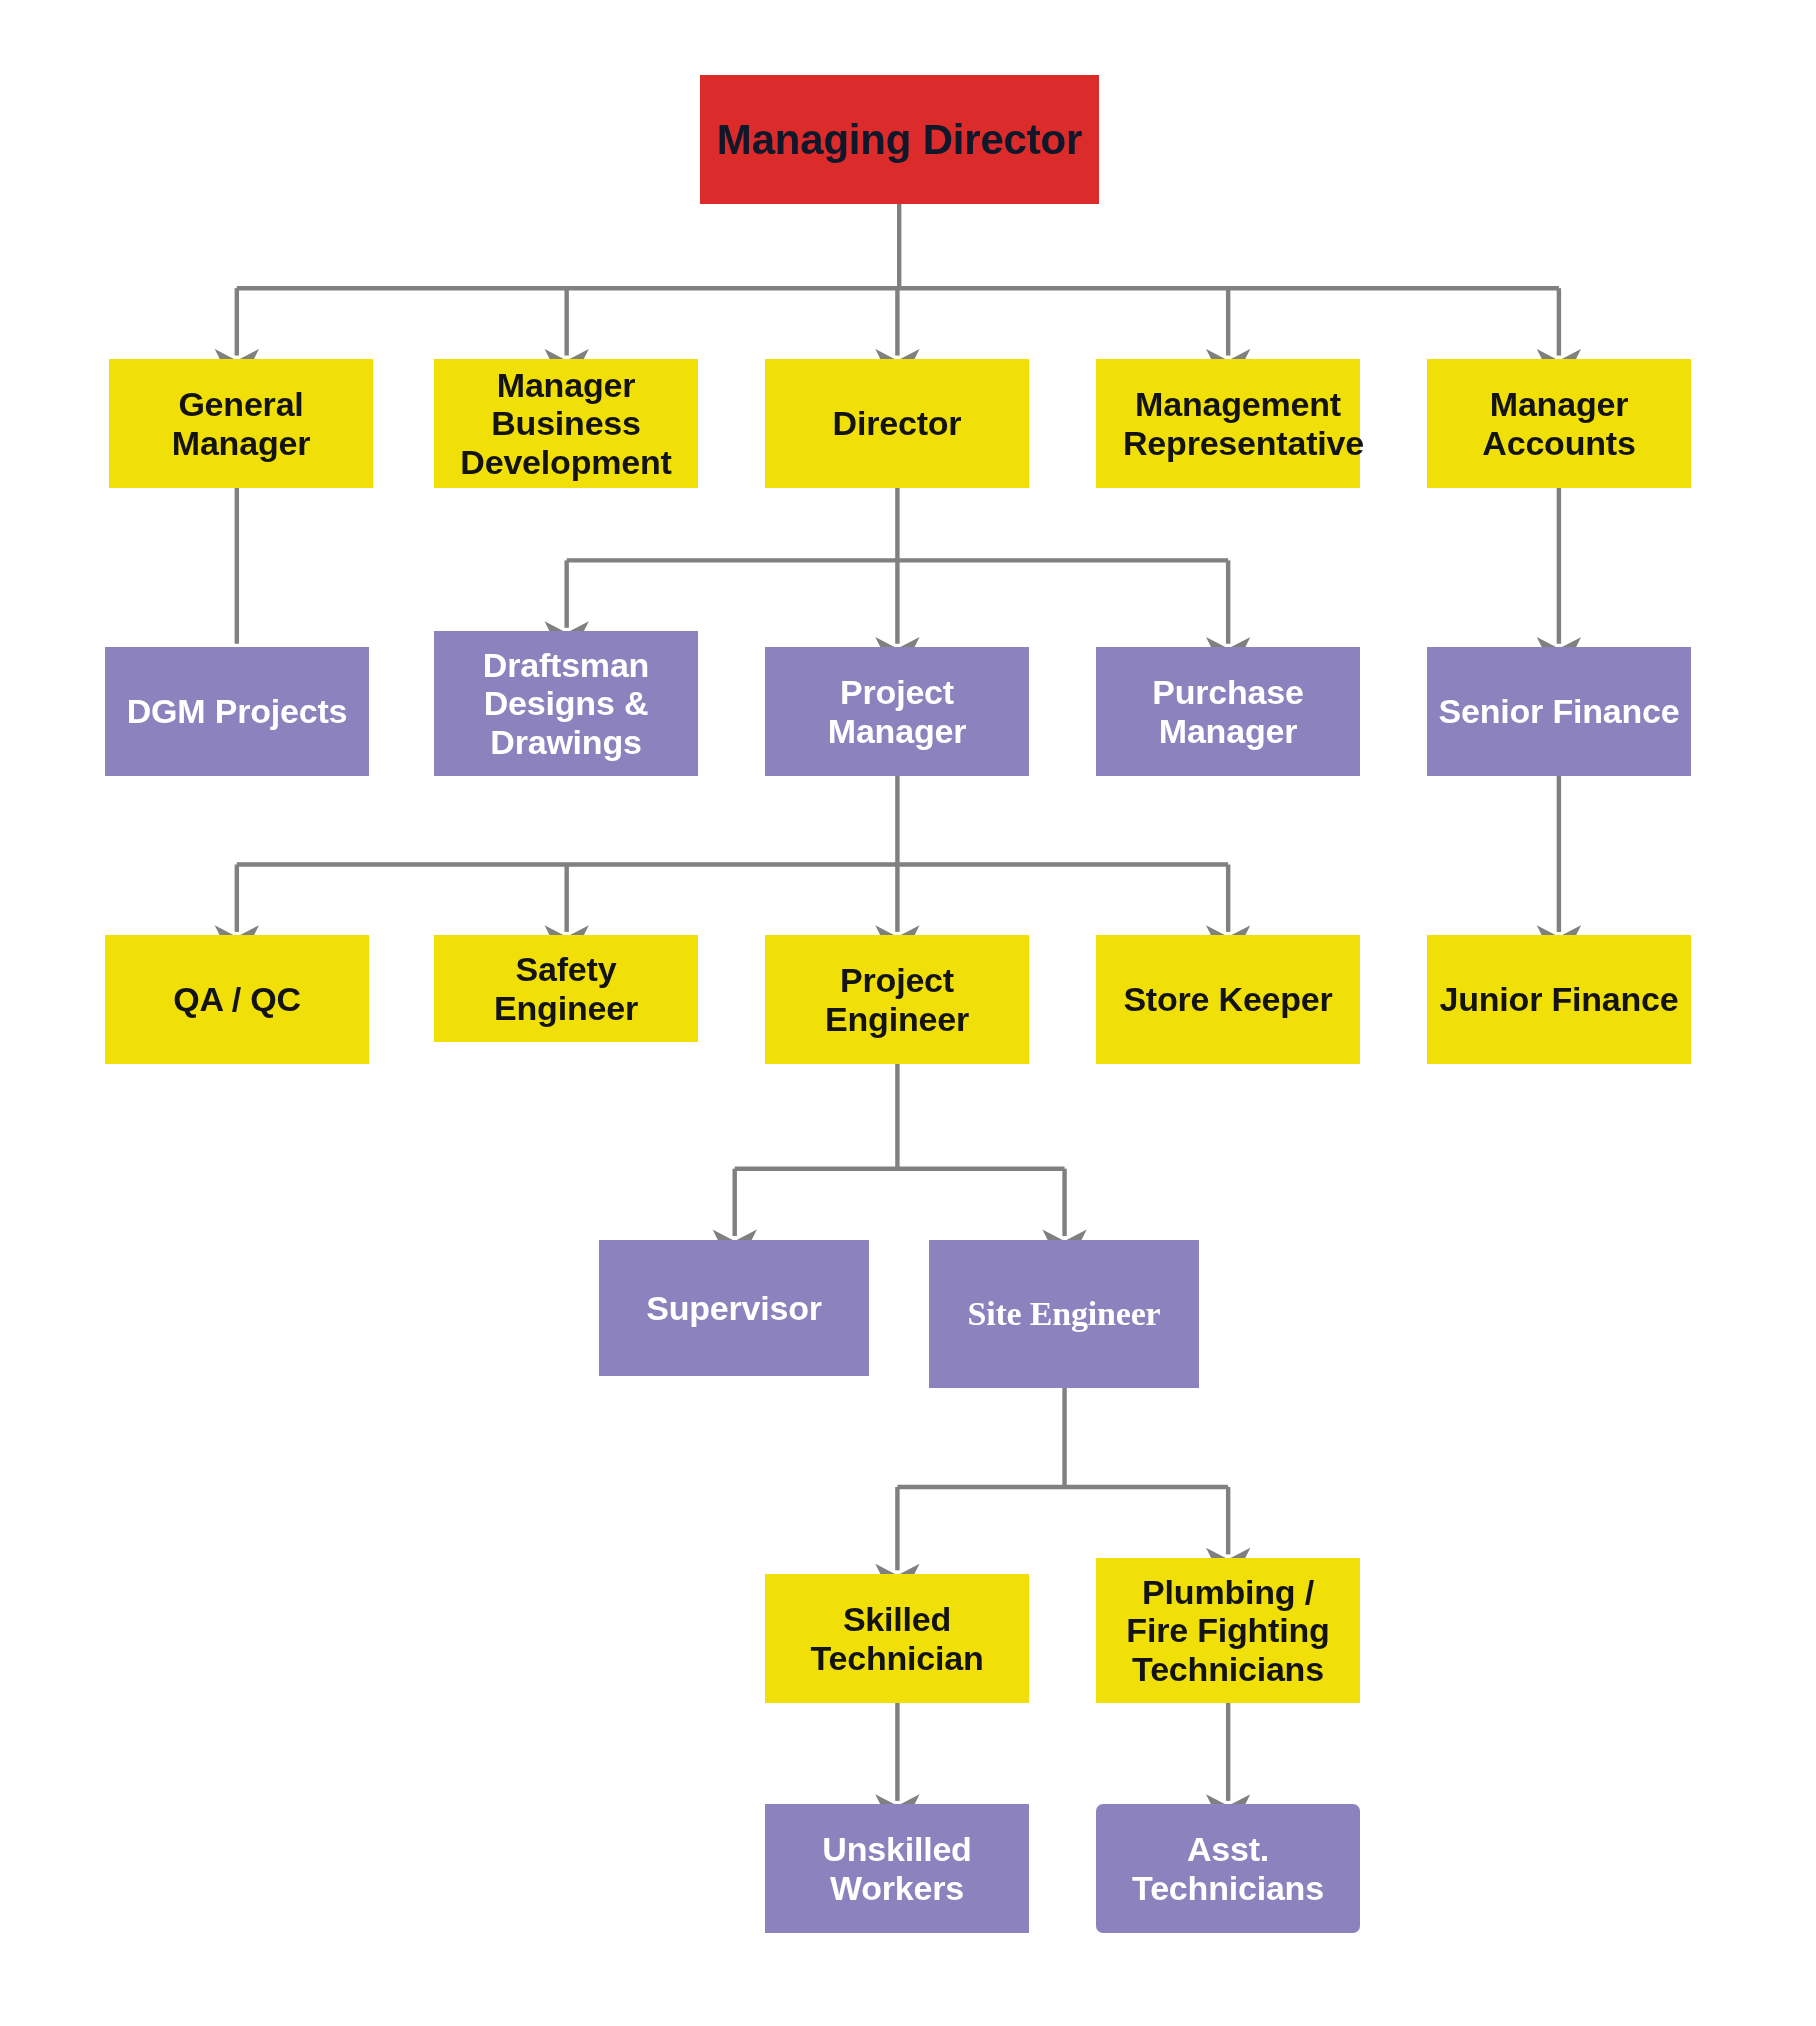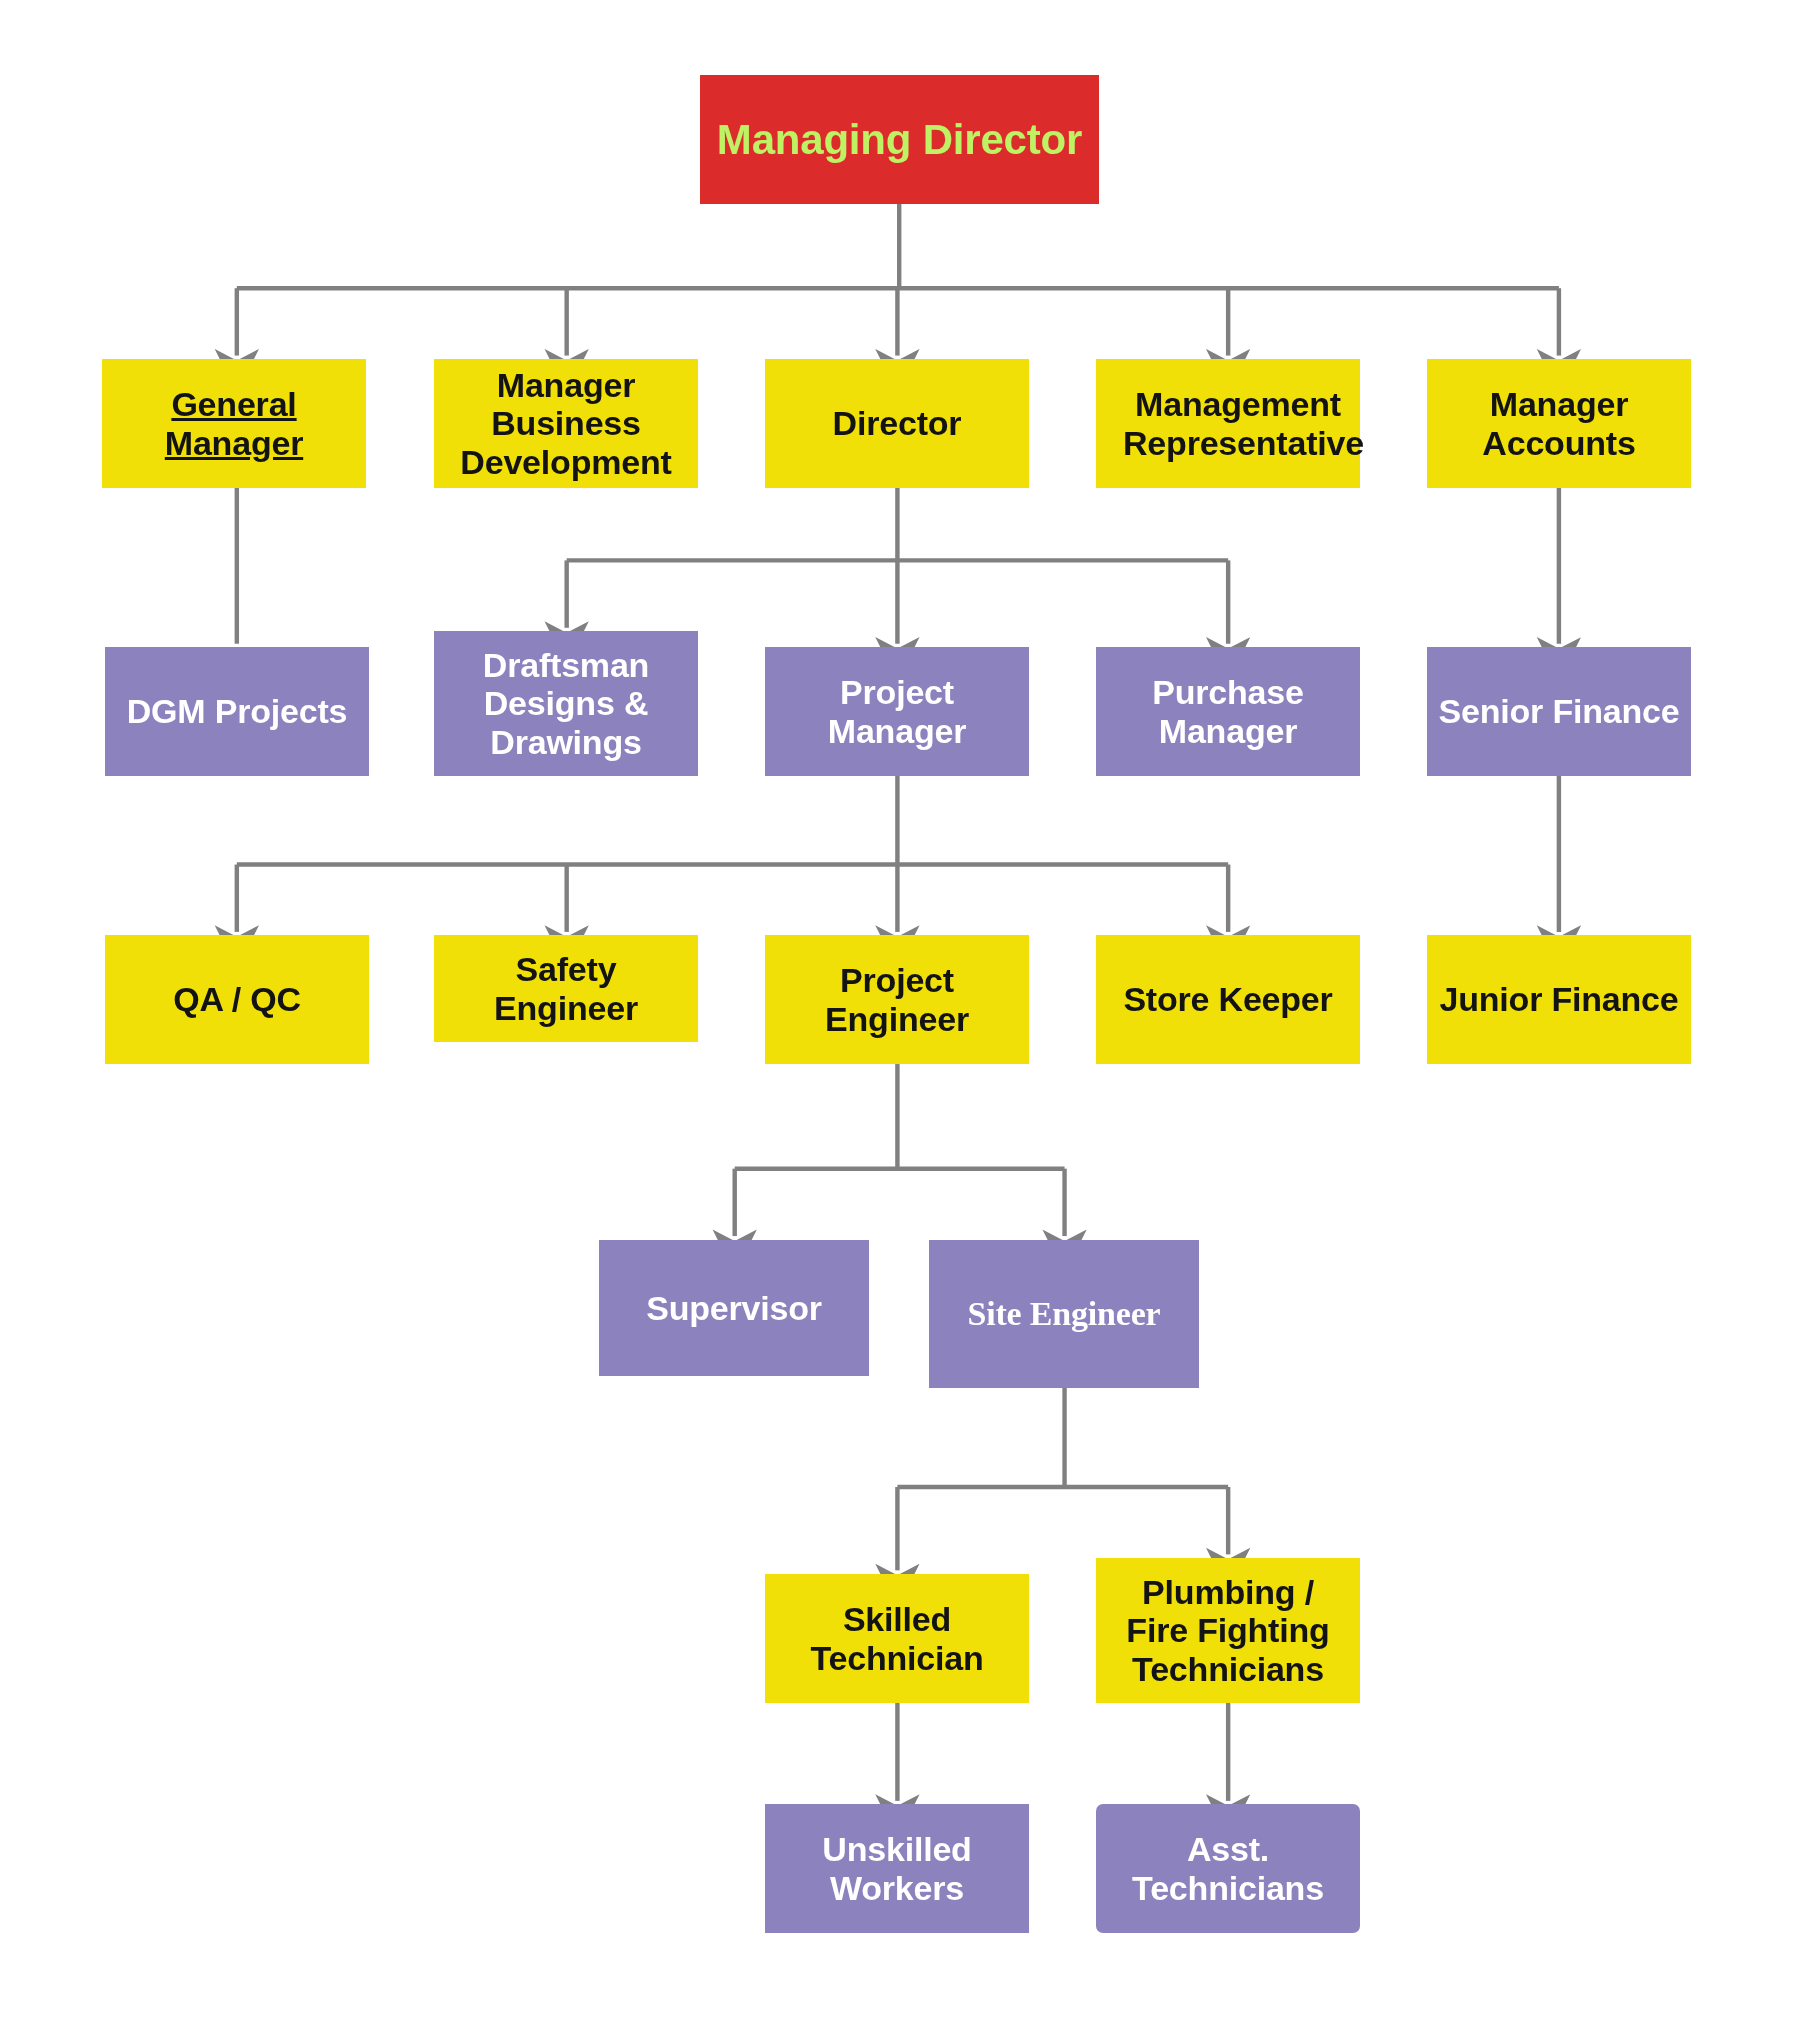--- a/index.html
+++ b/index.html
@@ -3,21 +3,21 @@
 <meta charset="utf-8">
 <style>
   html,body{margin:0;padding:0;background:#ffffff;}
   body{font-family:"Liberation Sans","DejaVu Sans",sans-serif;}
   #stage{position:relative;width:1817px;height:2027px;background:#ffffff;overflow:hidden;}
   #edges{position:absolute;left:0;top:0;width:1817px;height:2027px;pointer-events:none;}
   .node{position:absolute;display:flex;align-items:center;justify-content:center;text-align:center;
         box-sizing:border-box;padding:3.5px 7px;line-height:1.12;font-weight:bold;
         letter-spacing:-0.2px;}
   .node span{display:block;width:100%;}
-  .lvl-root{background:#DC2B2B;color:#bef264;font-size:42px;}
+  .lvl-root{background:#DC2B2B;color:#0f172a;font-size:42px;}
   .lvl-yellow{background:#F0E007;color:#131313;font-size:34px;}
   .lvl-purple{background:#8B82BE;color:#ffffff;font-size:34px;}
 </style>
 </head>
 <body>
 
 <div id="stage">
   <svg id="edges" viewBox="0 0 2049 2286" width="1817" height="2027" xmlns="http://www.w3.org/2000/svg">
     <defs>
       <marker id="arrow" markerWidth="14" markerHeight="14" refX="1.5" refY="5" orient="auto" markerUnits="strokeWidth">
@@ -55,21 +55,21 @@
         <path d="M1012,1677 L1012,1771" marker-end="url(#arrow)"></path>
         <path d="M1385,1677 L1385,1753" marker-end="url(#arrow)"></path>
         <path d="M1012,1920 L1012,2031" marker-end="url(#arrow)"></path>
         <path d="M1385,1920 L1385,2031" marker-end="url(#arrow)"></path>
       </g>
   </svg>
   <div id="nodes">
       <div class="node lvl-root" style="left: 700px; top: 75px; width: 399px; height: 129px;">
         <span>Managing Director</span>
       </div>
-      <div class="node lvl-yellow" style="left: 102px; top: 359px; width: 264px; height: 129px; text-decoration: underline;">
+      <div class="node lvl-yellow" style="left: 109px; top: 359px; width: 264px; height: 129px;">
         <span>General<br>Manager</span>
       </div>
       <div class="node lvl-yellow" style="left: 434px; top: 359px; width: 264px; height: 129px;">
         <span>Manager Business<br>Development</span>
       </div>
       <div class="node lvl-yellow" style="left: 765px; top: 359px; width: 264px; height: 129px;">
         <span>Director</span>
       </div>
       <div class="node lvl-yellow" style="left: 1096px; top: 359px; width: 264px; height: 129px; padding-left: 27px;">
         <span>Management<br>Representative</span>

